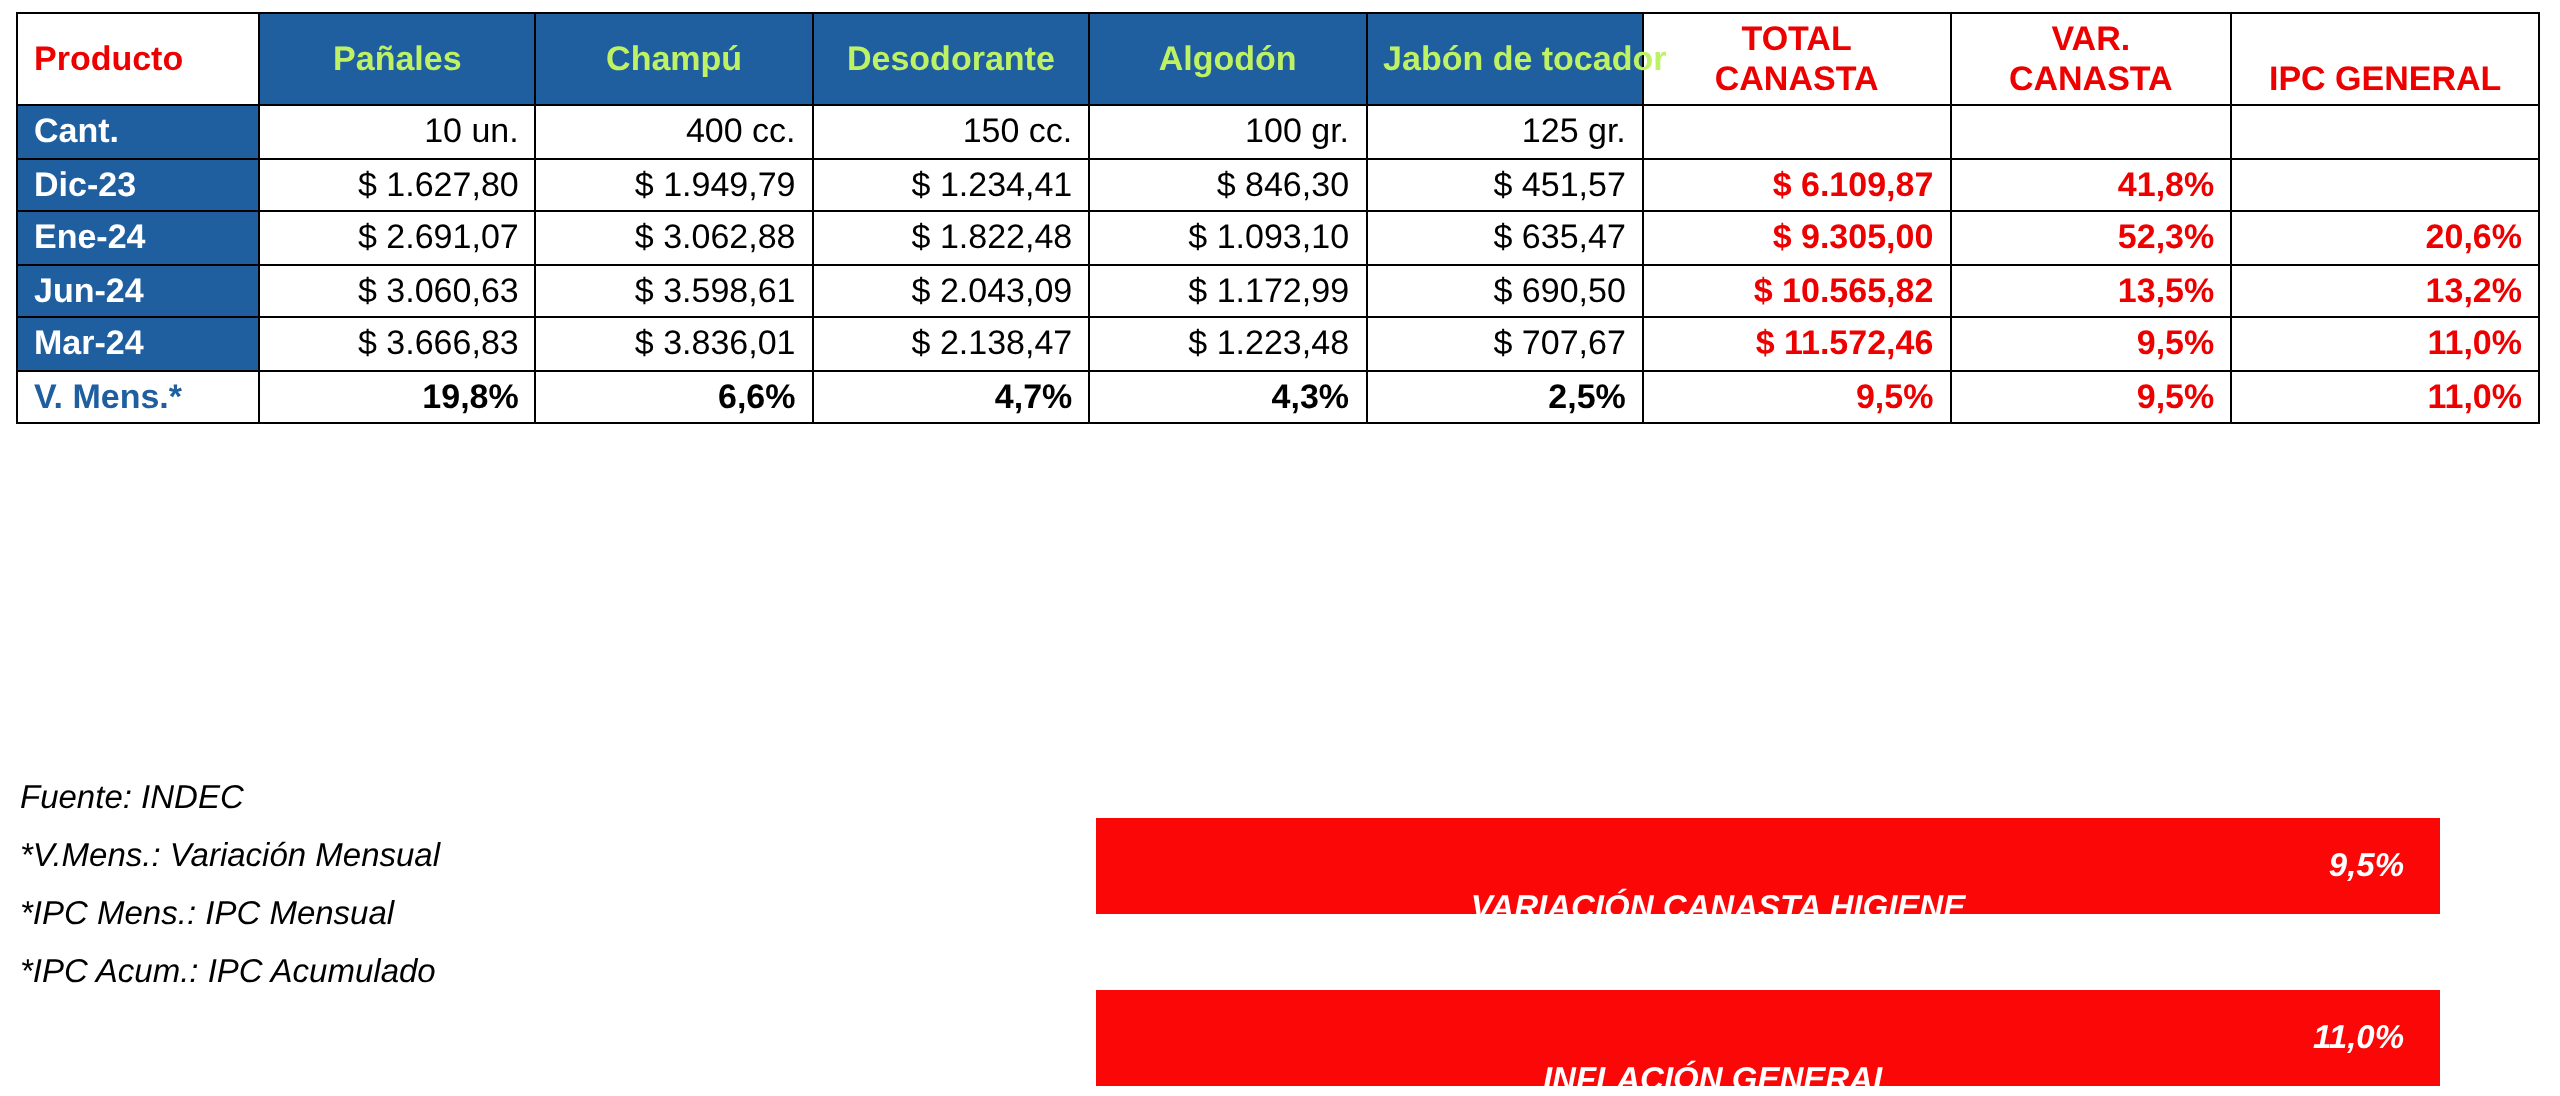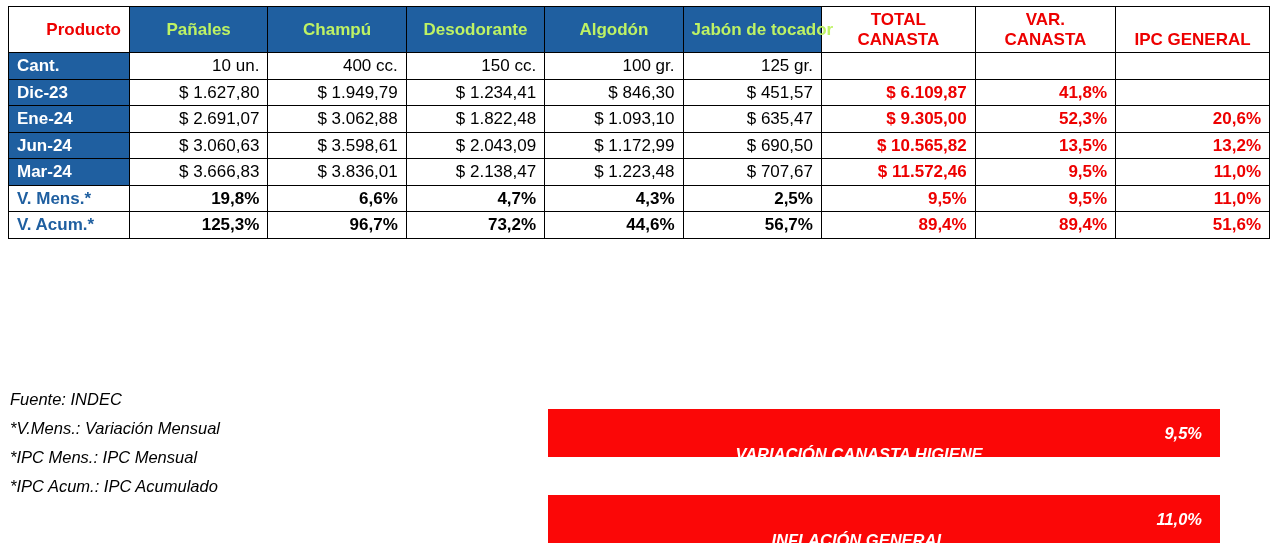--- a/index.html
+++ b/index.html
@@ -59,21 +59,21 @@
     color: #ed0000;
     font-weight: bold;
     text-align: center;
     font-size: 17px;
     padding: 8px 6px;
   }
   .hdr-prod {
     background: #ffffff !important;
     color: #ed0000;
     font-weight: bold;
-    text-align: right;
+    text-align: left;
     font-size: 19px;
     border-radius: 19px;
   }
 
   
   .rowlab {
     background: #1f5fa0 !important;
     color: #ffffff;
     font-weight: bold;
     text-align: left;
@@ -256,31 +256,20 @@
         <td class="num-bold">19,8%</td>
         <td class="num-bold">6,6%</td>
         <td class="num-bold">4,7%</td>
         <td class="num-bold">4,3%</td>
         <td class="num-bold">2,5%</td>
         <td class="num-red">9,5%</td>
         <td class="num-red-big">9,5%</td>
         <td class="num-red-big">11,0%</td>
       </tr>
 
-      <tr>
-        <td class="rowlab-white">V. Acum.*</td>
-        <td class="num-bold">125,3%</td>
-        <td class="num-bold">96,7%</td>
-        <td class="num-bold">73,2%</td>
-        <td class="num-bold">44,6%</td>
-        <td class="num-bold">56,7%</td>
-        <td class="num-red">89,4%</td>
-        <td class="num-red-big">89,4%</td>
-        <td class="num-red-big">51,6%</td>
-      </tr>
     </tbody>
   </table>
 </div>
 
 <div id="notes">
   <div>Fuente: INDEC</div>
   <div>*V.Mens.: Variación Mensual</div>
   <div>*IPC Mens.: IPC Mensual</div>
   <div>*IPC Acum.: IPC Acumulado</div>
 </div>

